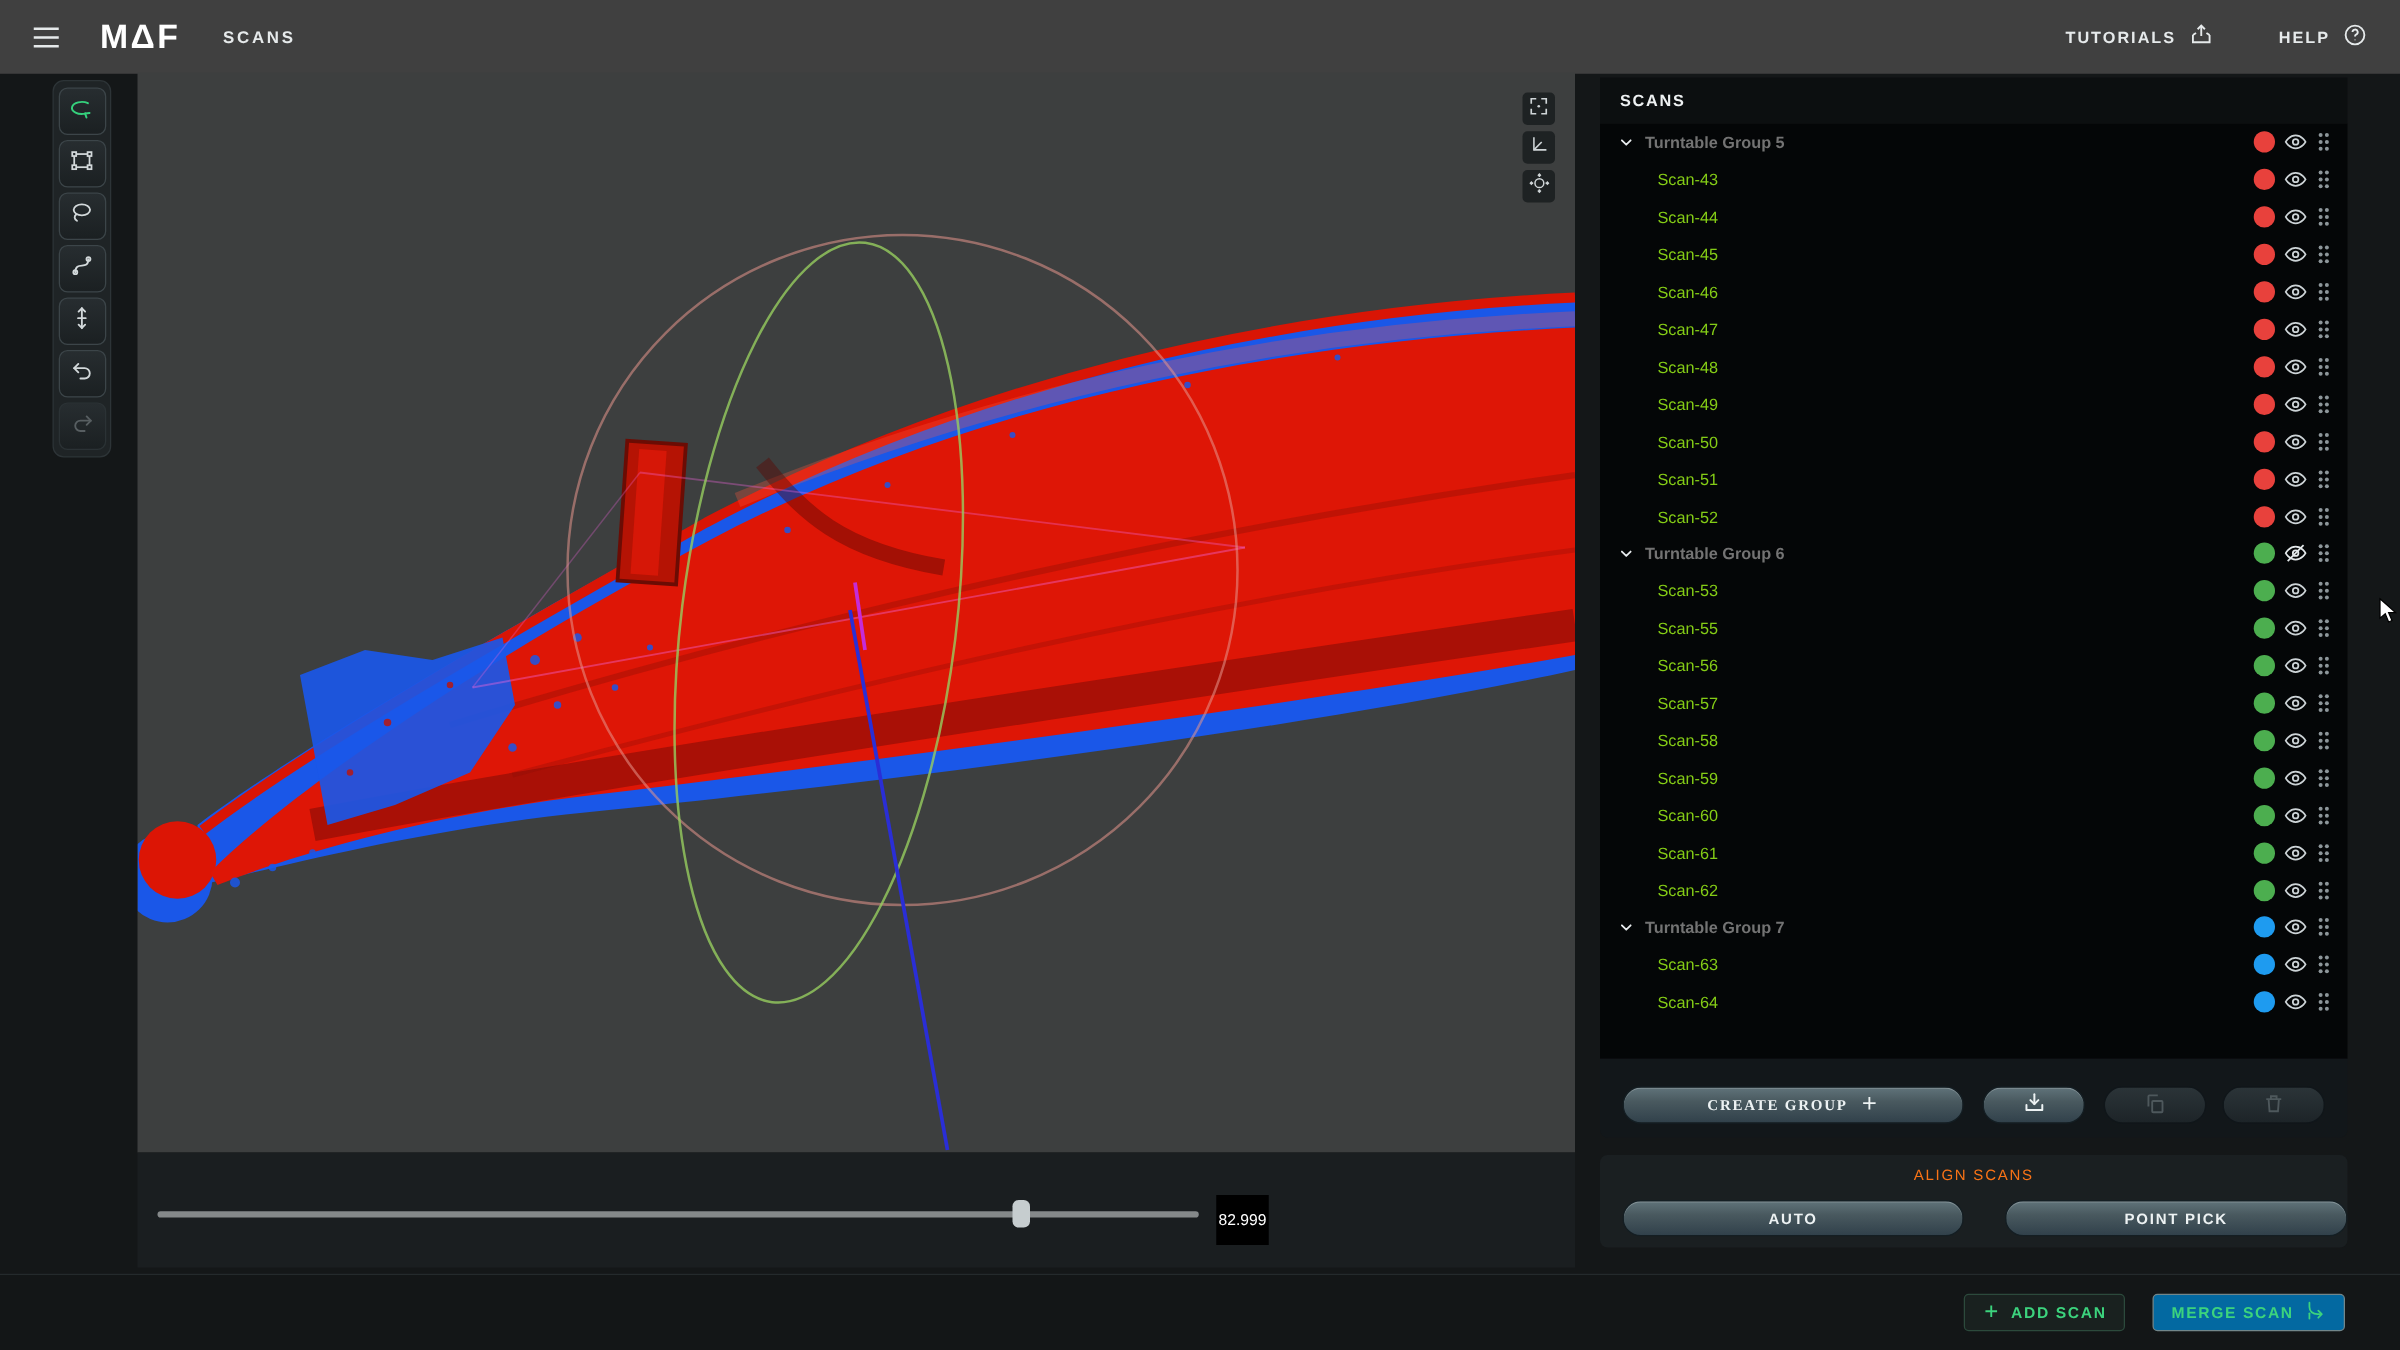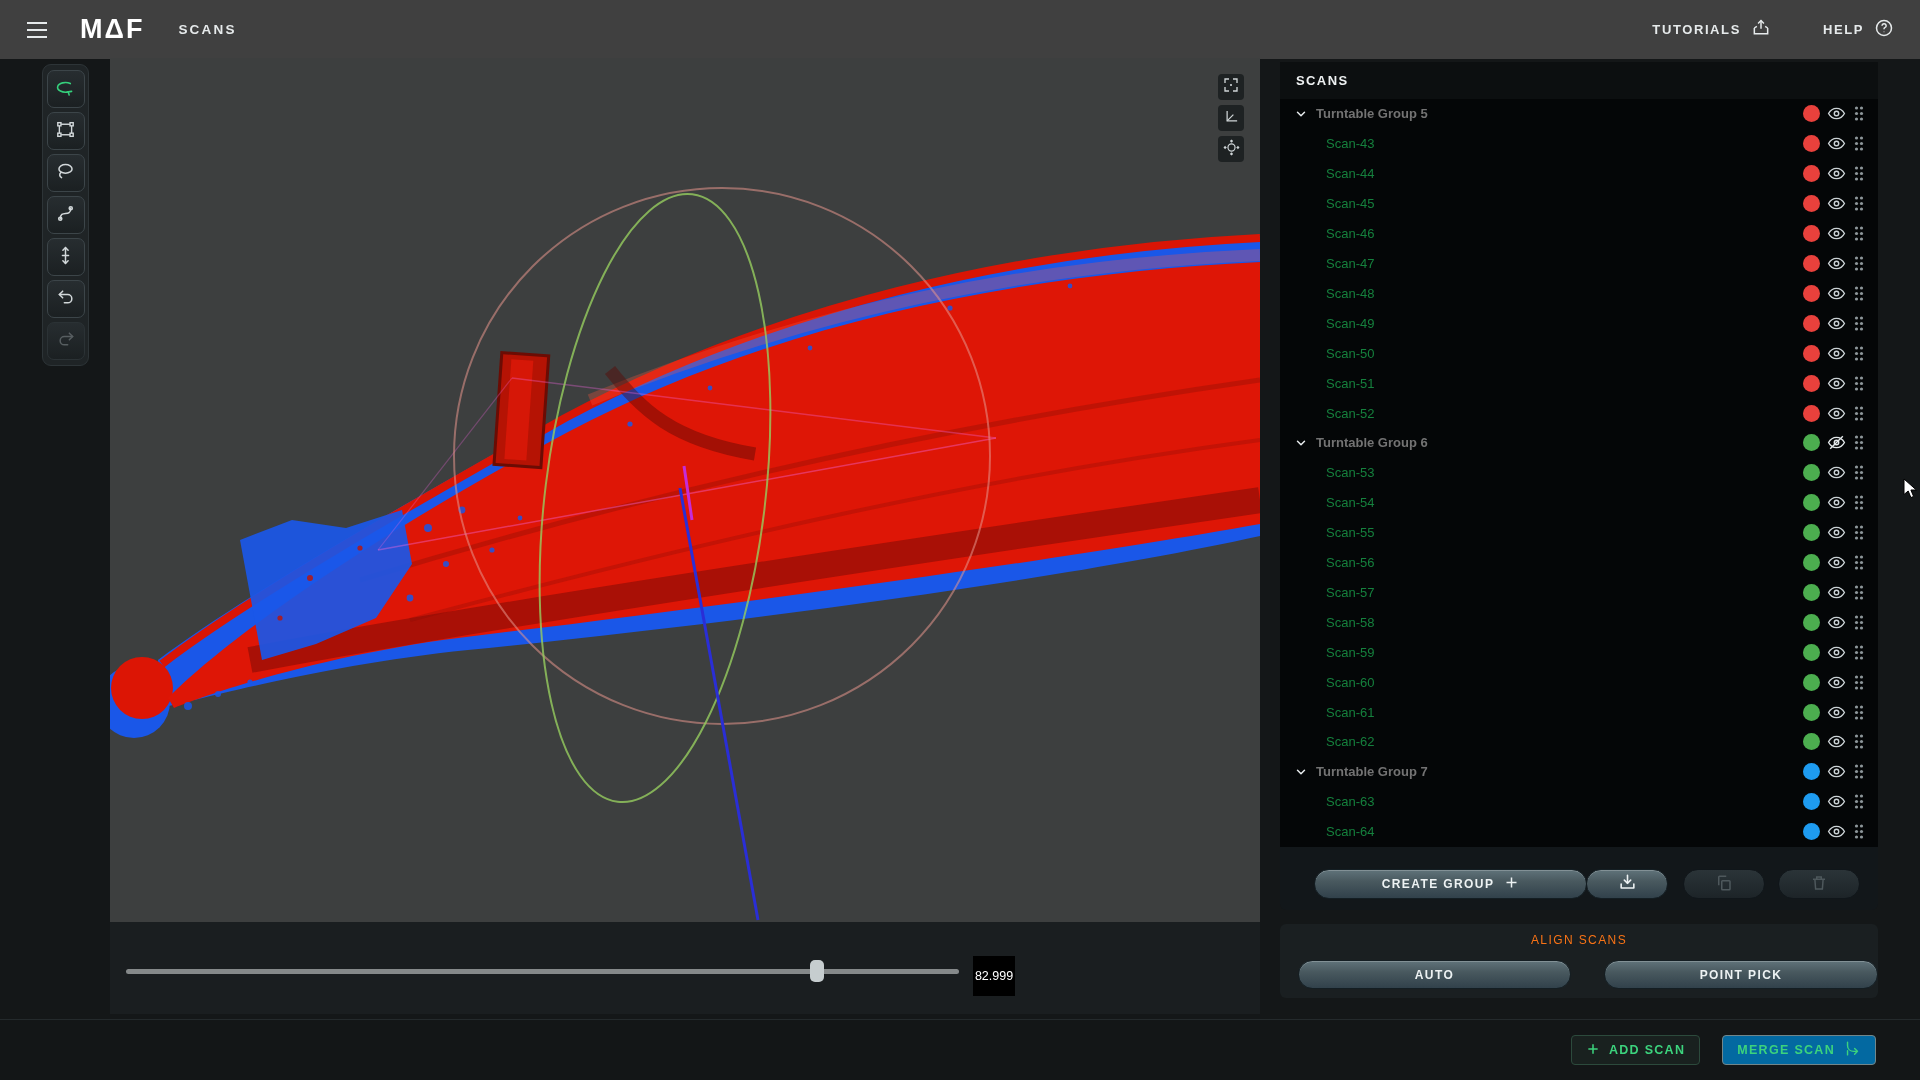--- a/index.html
+++ b/index.html
@@ -43,37 +43,37 @@
   .op-slider { position:absolute; left:16px; top:38px; width:833px; height:22px; cursor:pointer; }
   .op-track { position:absolute; top:9px; left:0; right:0; height:5px; border-radius:3px; background:#85898a; }
   .op-thumb { position:absolute; top:0; width:14px; height:22px; border-radius:5px; background:#c6cdcf; }
   .op-value { position:absolute; left:863px; top:34px; width:42px; height:40px; background:#000;
     color:#fff; font-size:12.5px; display:flex; align-items:center; justify-content:center; }
   
   .scans-panel { position:absolute; left:1280px; top:62px; width:598px; }
   .panel-header { height:37px; background:#0c0f10; display:flex; align-items:center;
     padding-left:16px; font-size:13px; font-weight:bold; letter-spacing:1.4px; color:#eef1f2; }
   .scan-list { height:748px; background:#040607; overflow:hidden; }
-  .scan-row { display:flex; align-items:center; height:29.92px; color:#15803d;
+  .scan-row { display:flex; align-items:center; height:29.92px; color:#84cc16;
     font-size:13px; cursor:pointer; padding-left:46px; }
   .scan-row.group-row { font-weight:bold; color:#737373; padding-left:14px; }
   .chev { width:22px; display:flex; align-items:center; }
   .controls { margin-left:auto; display:flex; align-items:center; gap:7px; padding-right:13px; }
   .dot { width:17px; height:17px; border-radius:50%; }
   .eye,.drag { display:flex; align-items:center; }
   .panel-actions { height:63px; background:#12171a; border-radius:0 0 6px 6px; position:relative; }
   .teal-btn { display:flex; align-items:center; justify-content:center; gap:10px;
     background:linear-gradient(180deg,#60737a 0%,#49595f 40%,#31414b 100%);
     border:1px solid #141e23; box-shadow:inset 0 1px 0 rgba(255,255,255,.22);
     border-radius:15px; color:#edf2f3; font-size:12px; font-weight:bold;
     letter-spacing:1.4px; cursor:pointer; }
   .teal-btn.disabled { background:linear-gradient(180deg,#2b3438,#1d2428);
     box-shadow:none; border-color:#10161a; cursor:default; }
   .teal-btn.disabled svg { stroke:#4e585c; }
-  .create-group-btn { position:absolute; left:34px; top:22px; width:273px; height:30px; }
+  .create-group-btn { position:absolute; left:18px; top:22px; width:273px; height:30px;font-family:Liberation Serif, serif; }
   .icon-btn { position:absolute; top:22px; width:82px; height:30px; }
   .import-btn { left:306px; } .copy-btn { left:403px; } .trash-btn { left:498px; }
   
   .align-card { position:absolute; left:1280px; top:924px; width:598px; height:74px;
     background:#1a1f21; border-radius:6px; }
   .align-title { position:absolute; top:9px; left:0; width:100%; text-align:center;
     font-size:12px; letter-spacing:1.4px; color:#f97316; }
   .auto-btn { position:absolute; left:18px; top:36px; width:273px; height:29px; }
   .point-pick-btn { position:absolute; left:324px; top:36px; width:274px; height:29px; }
   
@@ -555,42 +555,20 @@
               <circle cx="3.5" cy="8.5" r="1.6"></circle>
               <circle cx="8.5" cy="8.5" r="1.6"></circle>
               <circle cx="3.5" cy="14" r="1.6"></circle>
               <circle cx="8.5" cy="14" r="1.6"></circle>
             </svg>
           </span>
         </span>
       </div>
       <div class="scan-row ">
         <span class="row-label">Scan-53</span>
-        <span class="controls">
-          <span class="dot" style="background:#4cae4f"></span>
-          <span class="eye">
-            <svg width="19" height="19" viewBox="0 0 24 24" fill="none" stroke="#ccd3d6" stroke-width="1.8">
-              <path d="M2 12s3.5-6.5 10-6.5S22 12 22 12s-3.5 6.5-10 6.5S2 12 2 12z"></path>
-              <circle cx="12" cy="12" r="2.8"></circle>
-            </svg>
-          </span>
-          <span class="drag">
-            <svg width="12" height="17" viewBox="0 0 12 17" fill="#8d969a">
-              <circle cx="3.5" cy="3" r="1.6"></circle>
-              <circle cx="8.5" cy="3" r="1.6"></circle>
-              <circle cx="3.5" cy="8.5" r="1.6"></circle>
-              <circle cx="8.5" cy="8.5" r="1.6"></circle>
-              <circle cx="3.5" cy="14" r="1.6"></circle>
-              <circle cx="8.5" cy="14" r="1.6"></circle>
-            </svg>
-          </span>
-        </span>
-      </div>
-      <div class="scan-row ">
-        <span class="row-label">Scan-54</span>
         <span class="controls">
           <span class="dot" style="background:#4cae4f"></span>
           <span class="eye">
             <svg width="19" height="19" viewBox="0 0 24 24" fill="none" stroke="#ccd3d6" stroke-width="1.8">
               <path d="M2 12s3.5-6.5 10-6.5S22 12 22 12s-3.5 6.5-10 6.5S2 12 2 12z"></path>
               <circle cx="12" cy="12" r="2.8"></circle>
             </svg>
           </span>
           <span class="drag">
             <svg width="12" height="17" viewBox="0 0 12 17" fill="#8d969a">

